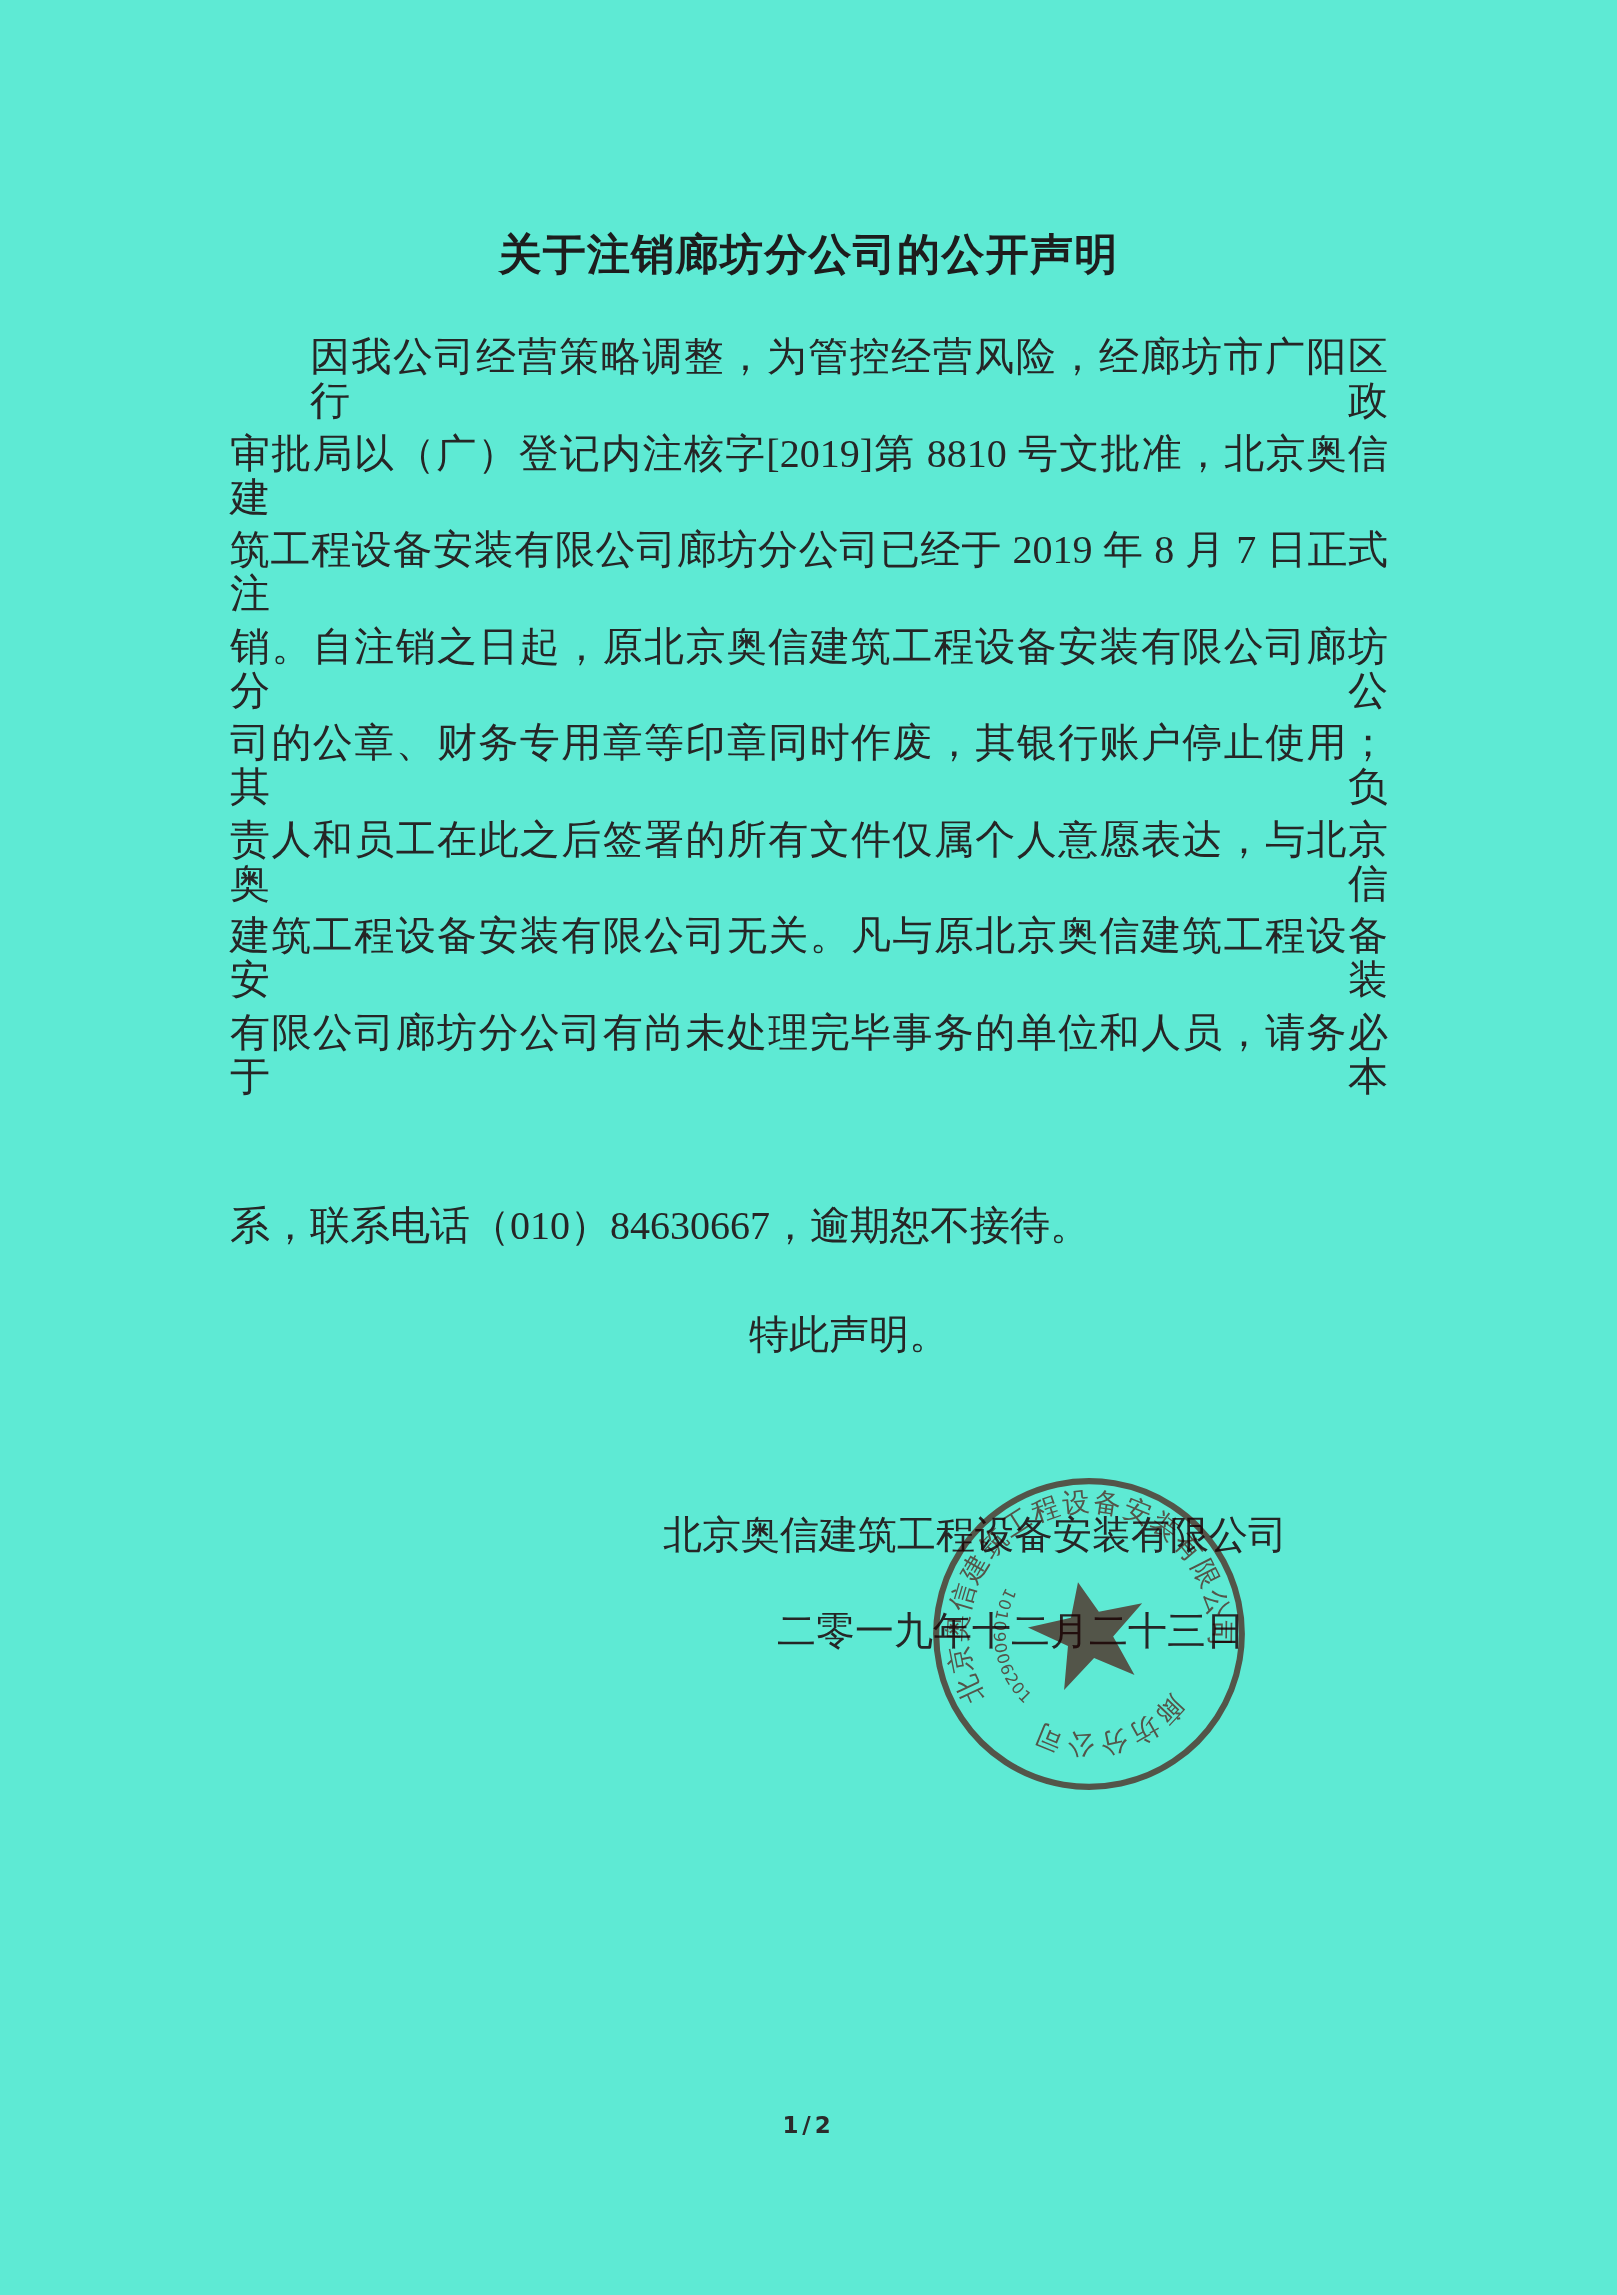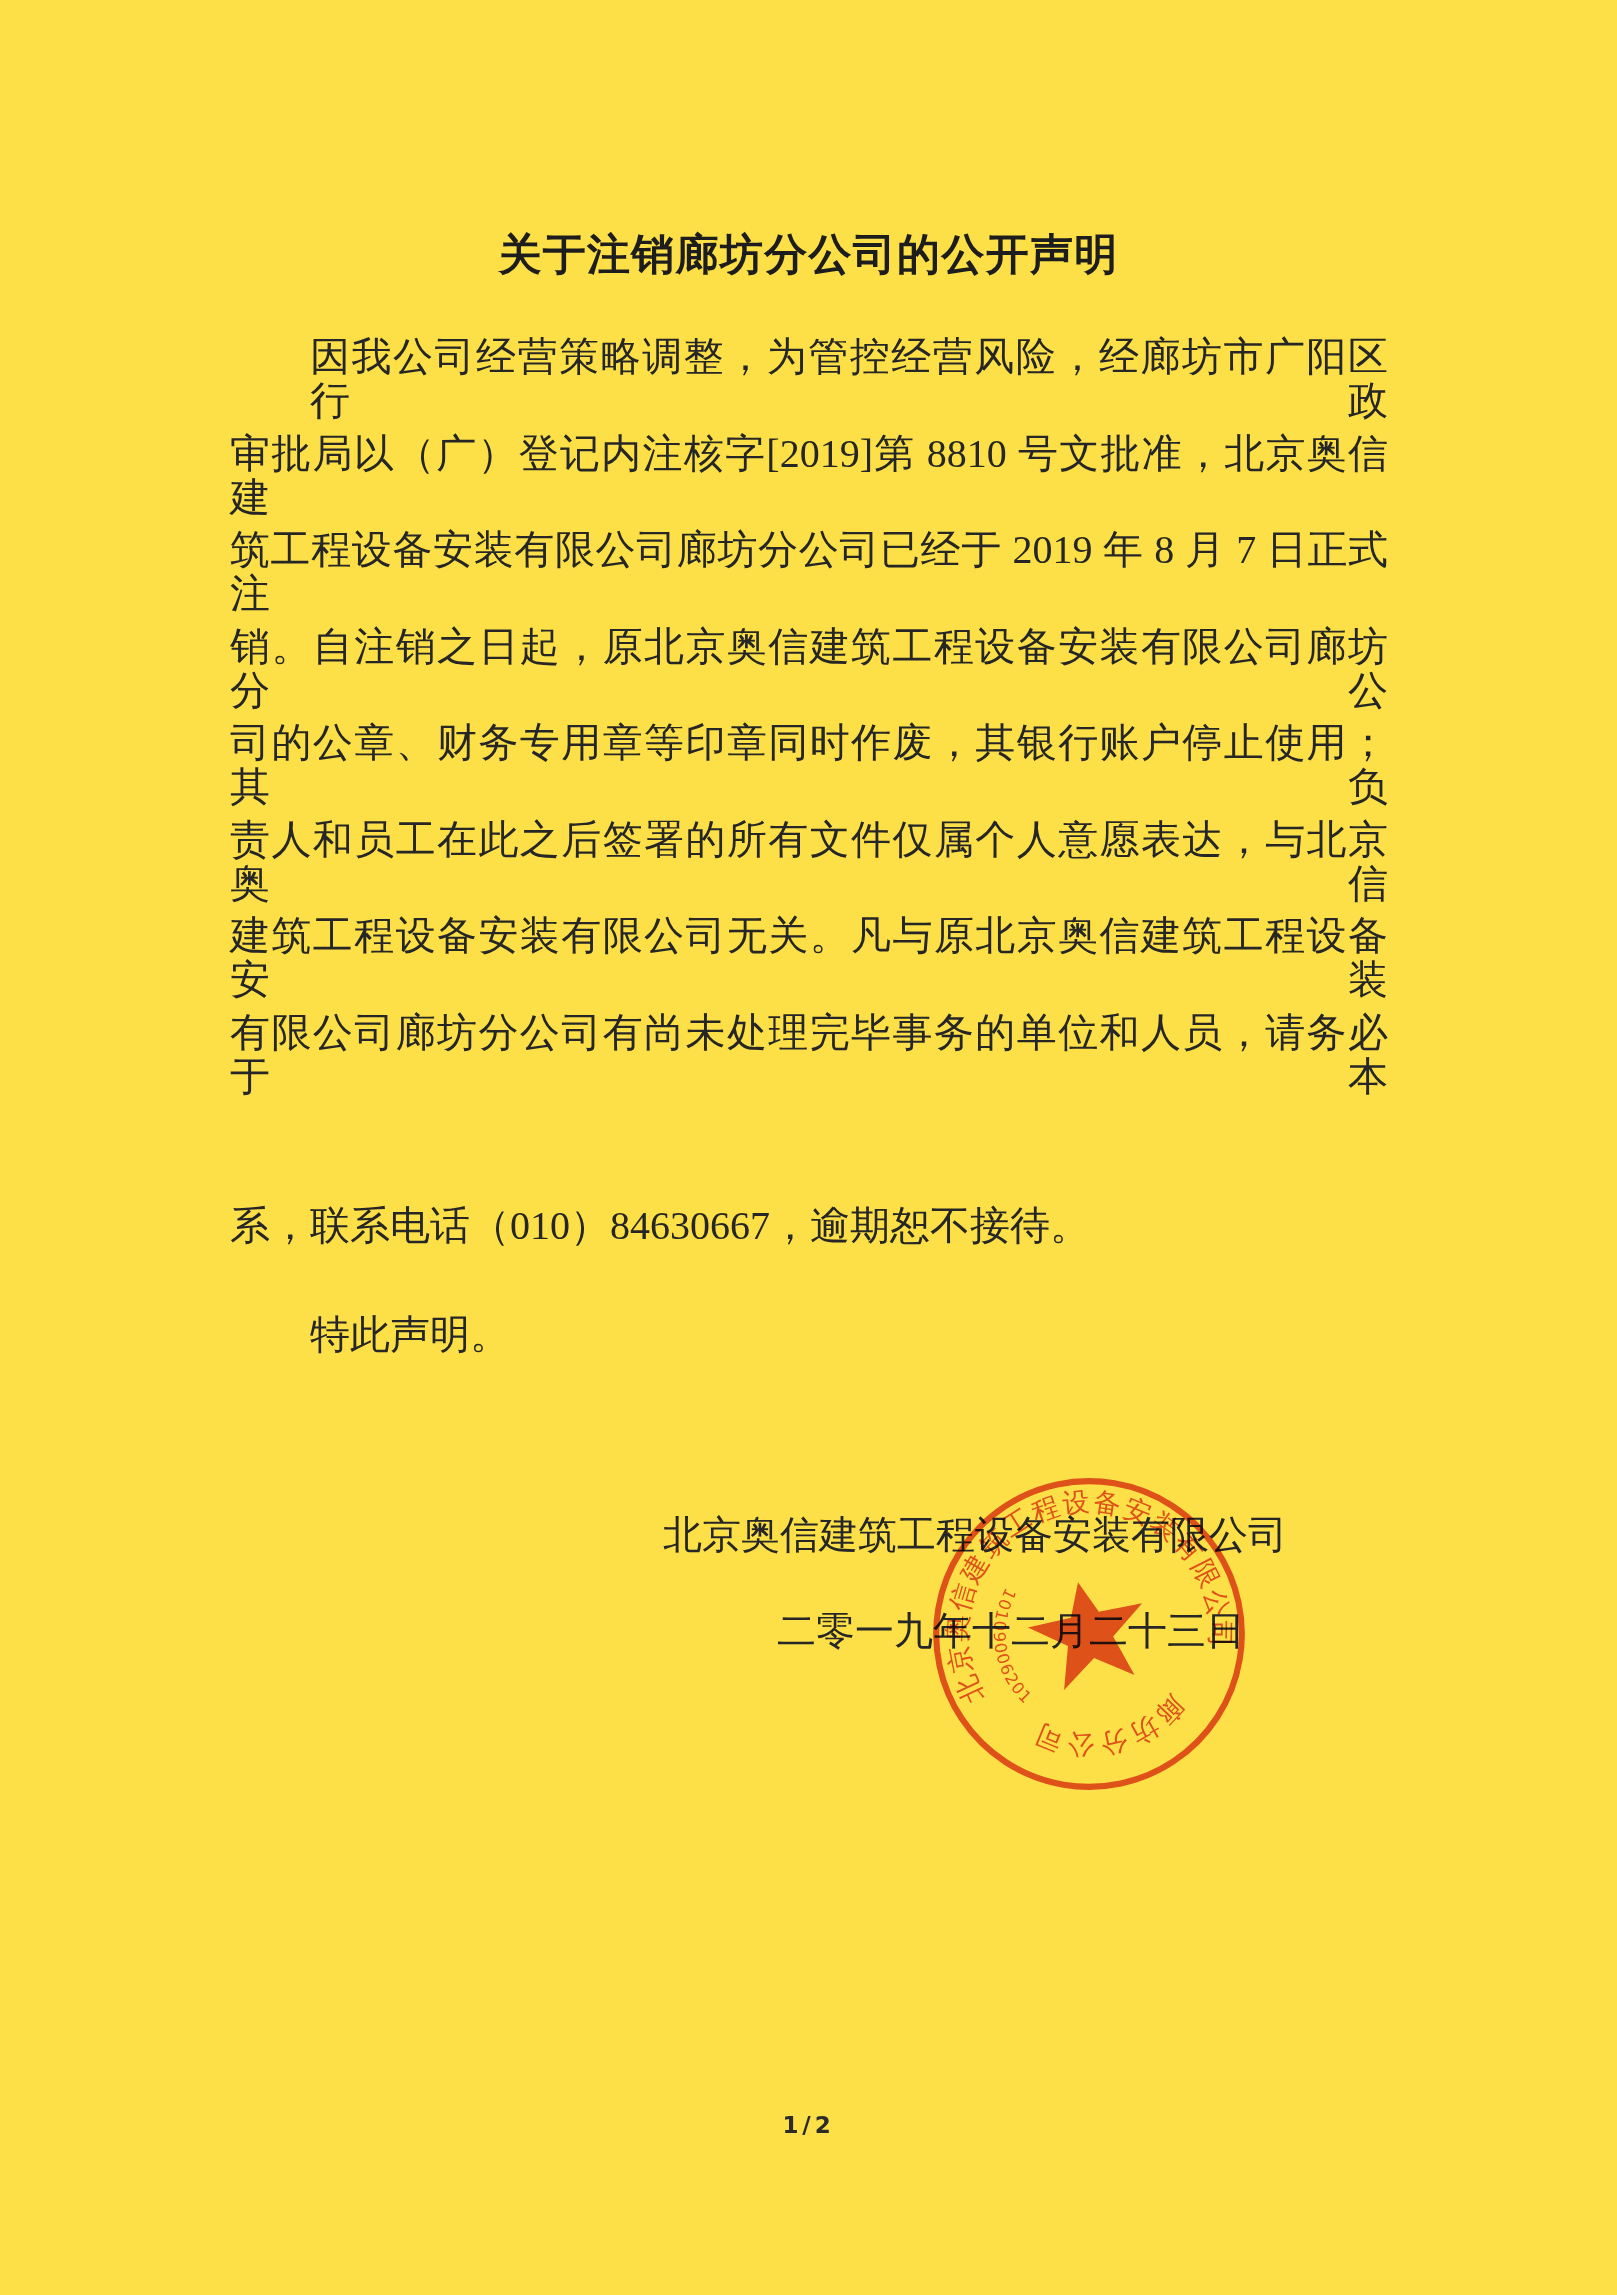--- a/index.html
+++ b/index.html
@@ -1,19 +1,19 @@
 <!DOCTYPE html>
 <html style="font-size:10.4px"><head>
 <meta charset="utf-8">
 <style>
   html,body{margin:0;padding:0;background:#e9e9e9;}
   .page{
     position:relative;
     width:1617px;height:2295px;
-    background:#fde047;
+    background:#5eead4;
     font-family:"Liberation Serif","DejaVu Serif",serif;
     color:#242424;
     overflow:hidden;
   }
   .title{
     position:absolute;top:224px;left:0;width:1617px;
     text-align:center;
     font-family:"DejaVu Sans","Liberation Sans",sans-serif;
     font-weight:700;
     font-size:43px;line-height:60px;
@@ -68,21 +68,21 @@
   <div class="bodyline just indent" style="top:335px;">因我公司经营策略调整，为管控经营风险，经廊坊市广阳区行政</div>
   <div class="bodyline just" style="top:432px;">审批局以（广）登记内注核字[2019]第 8810 号文批准，北京奥信建</div>
   <div class="bodyline just" style="top:528px;">筑工程设备安装有限公司廊坊分公司已经于 2019 年 8 月 7 日正式注</div>
   <div class="bodyline just" style="top:721px;">司的公章、财务专用章等印章同时作废，其银行账户停止使用；其负</div>
   <div class="bodyline just" style="top:625px;">销。自注销之日起，原北京奥信建筑工程设备安装有限公司廊坊分公</div>
   <div class="bodyline just" style="top:914px;">建筑工程设备安装有限公司无关。凡与原北京奥信建筑工程设备安装</div>
   <div class="bodyline just" style="top:818px;">责人和员工在此之后签署的所有文件仅属个人意愿表达，与北京奥信</div>
   <div class="bodyline just" style="top:1011px;">有限公司廊坊分公司有尚未处理完毕事务的单位和人员，请务必于本</div>
   <div class="bodyline" style="top:1204px;">系，联系电话（010）84630667，逾期恕不接待。</div>
 
-  <div class="bodyline indent" style="top:1313px;">特此声明。</div>
+  <div class="bodyline indent" style="top:1313px;text-align:center;">特此声明。</div>
 
   <div class="sig" style="top:1513px;left:663px;">北京奥信建筑工程设备安装有限公司</div>
   <div class="sig" style="top:1609px;left:777px;">二零一九年十二月二十三日</div>
 
   <svg class="seal" viewBox="0 0 480 480" xmlns="http://www.w3.org/2000/svg">
     <defs>
       <path id="ringArc" d="M 71 301 A 180 180 0 1 1 409 301" fill="none"></path>
       <path id="serialArc" d="M 133 150 A 140 140 0 0 0 125 320" fill="none"></path>
       <path id="bottomArc" d="M 363 326 A 150 150 0 0 1 117 326" fill="none"></path>
     </defs>

